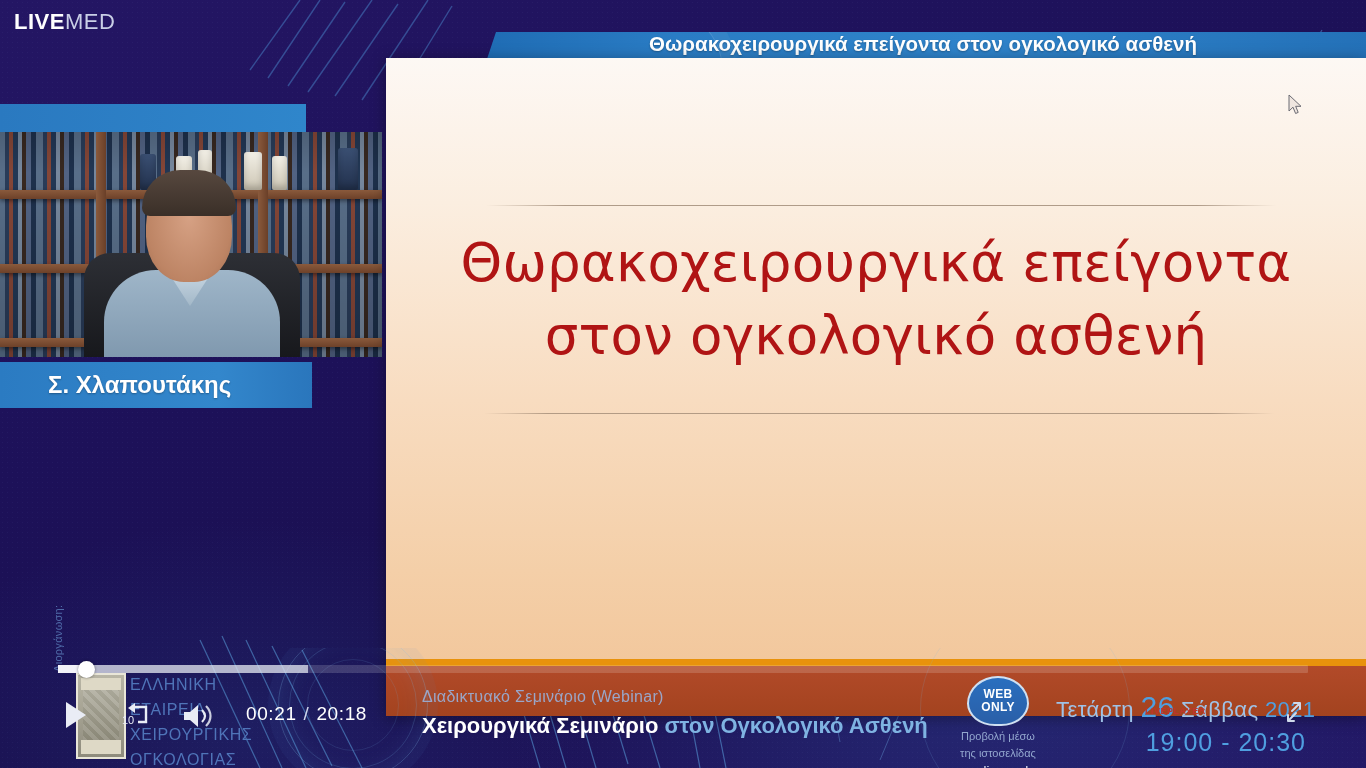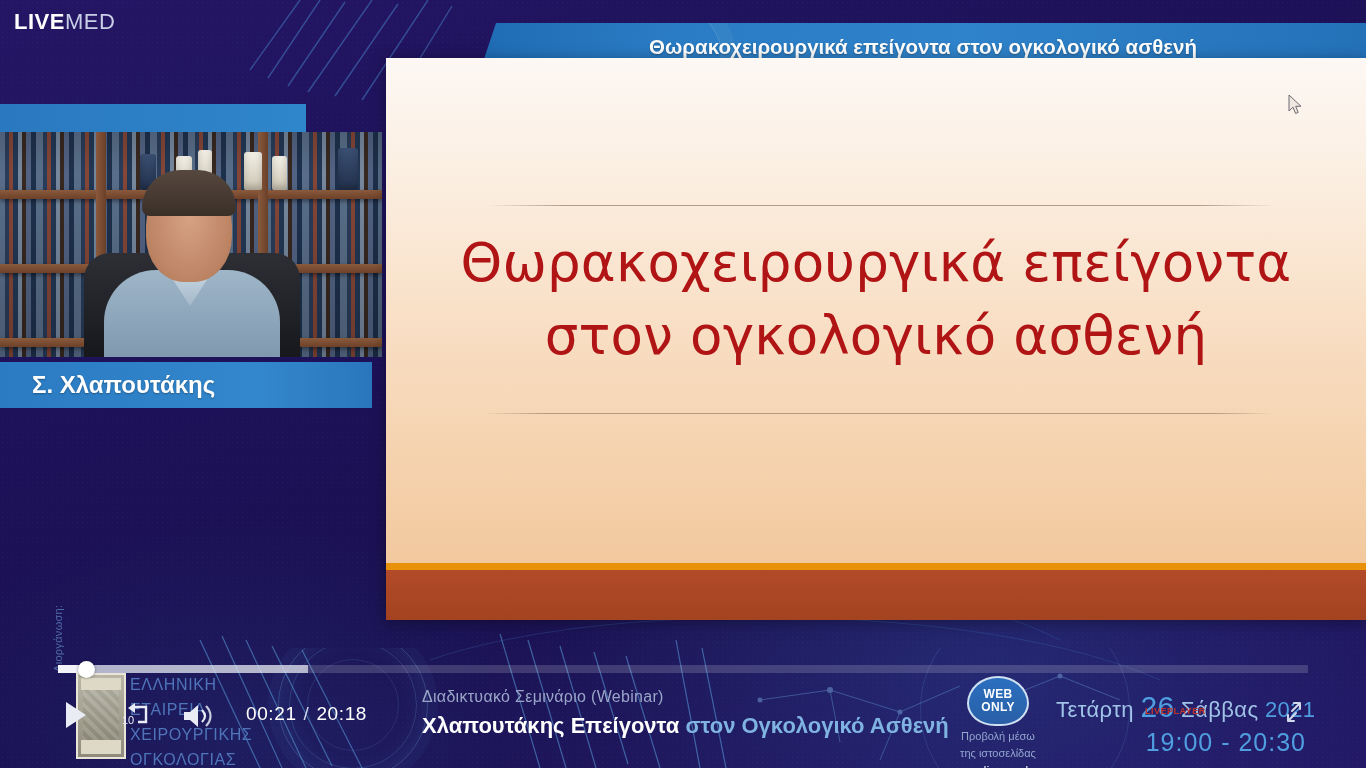--- a/index.html
+++ b/index.html
@@ -34,25 +34,25 @@
     position: absolute; left: 14px; top: 8px;
     font-size: 22px; letter-spacing: .5px;
     line-height: 28px;
     user-select: none;
   }
   #logo .live { color: #ffffff; font-weight: bold; }
   #logo .med  { color: #c9cfe6; font-weight: normal; }
 
   
   #title-banner {
-    position: absolute; left: 480px; top: 23px;
+    position: absolute; left: 480px; top: 32px;
     width: 886px; height: 48px;
     background: linear-gradient(95deg, #1f6cb4 0%, #2a7cc4 22%, #2f83ca 55%, #2471b8 100%);
     clip-path: polygon(16px 0, 100% 0, 100% 100%, 0 100%);
-    display: flex; align-items: center; justify-content: center;
+    display: flex; justify-content: center;
     overflow: hidden;
   }
   #title-banner::after {
     content: "";
     position: absolute; left: -20px; bottom: -60px;
     width: 260px; height: 150px;
     border-radius: 50%;
     border: 1px solid rgba(255,255,255,0.16);
     box-shadow: 0 0 0 14px rgba(255,255,255,0.05);
   }
@@ -121,35 +121,35 @@
     position: absolute; left: 104px; top: 138px; width: 176px; height: 92px;
     border-radius: 52px 52px 0 0;
     background: linear-gradient(180deg,#9fb6c9,#7e97ad);
   }
   .person-collar {
     position: absolute; left: 168px; top: 140px; width: 44px; height: 34px;
     background: linear-gradient(180deg,#c7d6e2,#a3b8c8);
     clip-path: polygon(0 0, 100% 0, 50% 100%);
   }
   #cam-name-bar {
-    position: absolute; left: 0; top: 258px; width: 372px; height: 46px;
+    position: absolute; left: 0; top: 258px; width: 312px; height: 46px;
     background: linear-gradient(90deg,#2b7bc2 0%, #3387cc 70%, #2a76bc 100%);
-    display: flex; align-items: center; padding-left: 32px;
+    display: flex; align-items: center; padding-left: 48px;
     overflow: hidden;
   }
   #cam-name-bar .nm {
     color: #ffffff; font-weight: bold; font-size: 24px;
     text-shadow: 0 1px 2px rgba(0,0,0,.3);
     white-space: nowrap;
   }
 
   
   #slide {
     position: absolute; left: 386px; top: 58px;
-    width: 980px; height: 562px;
+    width: 980px; height: 658px;
     background: linear-gradient(180deg, #fdf8f4 0%, #fbeee0 22%, #f8dcc0 52%, #f4cfa8 78%, #f2c79c 93%);
     box-shadow: 0 2px 14px rgba(0,0,0,.35);
     overflow: hidden;
   }
   #slide .rule-top {
     position: absolute; left: 100px; top: 147px; width: 790px; height: 1px;
     background: linear-gradient(90deg, rgba(170,150,130,0) 0%, rgba(150,128,108,.75) 10%, rgba(150,128,108,.75) 90%, rgba(170,150,130,0) 100%);
   }
   #slide .rule-mid {
     position: absolute; left: 98px; top: 355px; width: 790px; height: 1px;
@@ -422,21 +422,21 @@
   <div id="soc-lines">
     <div>ΕΛΛΗΝΙΚΗ</div>
     <div>ΕΤΑΙΡΕΙΑ</div>
     <div>ΧΕΙΡΟΥΡΓΙΚΗΣ</div>
     <div>ΟΓΚΟΛΟΓΙΑΣ</div>
   </div>
 
   <div id="webinar-text">
     <div class="l1">Διαδικτυακό Σεμινάριο (Webinar)</div>
     <div class="l2">
-      <span class="w">Χλαπουτάκης Επείγοντα </span><span class="b">στον Ογκολογικό Ασθενή</span>
+      <span class="w">Χειρουργικά Σεμινάριο </span><span class="b">στον Ογκολογικό Ασθενή</span>
     </div>
   </div>
 
   <div id="webonly">
     <div class="badge">
       <span>WEB</span>
       <span>ONLY</span>
     </div>
     <div class="t1">Προβολή μέσω</div>
     <div class="t1">της ιστοσελίδας</div>

